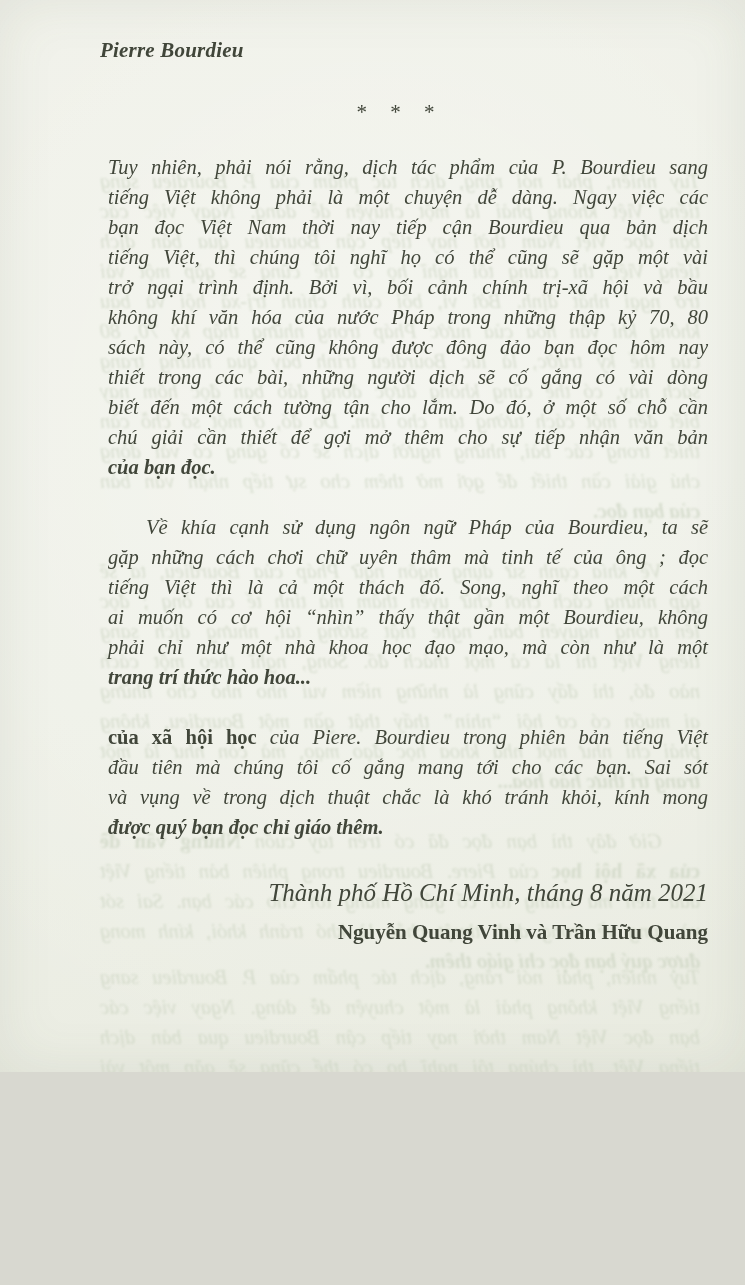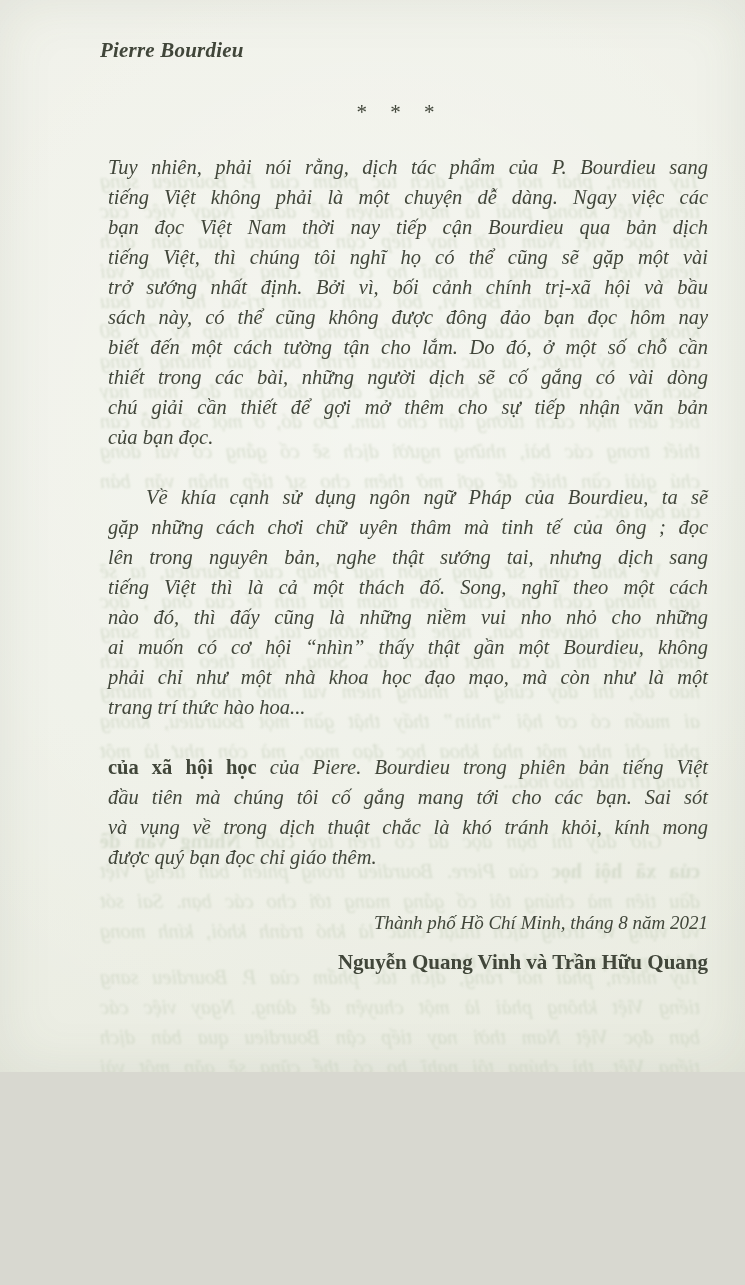--- a/index.html
+++ b/index.html
@@ -57,31 +57,31 @@
   }
   .para-gap { margin-top: 30px; }
   .line {
     height: 30px;
     white-space: nowrap;
     text-align: justify;
     text-align-last: justify;
     text-justify: inter-word;
     overflow: visible;
   }
-  .line.line-last { text-align-last: left; }
+  .line.line-last { text-align-last: left; font-weight: bold; }
   .line.line-indent { text-indent: 38px; }
   .bold { font-style: normal; font-weight: 700; }
   
   .signoff {
     margin-top: 36px;
     text-align: right;
   }
   .signoff .place-date {
     font-style: italic;
-    font-size: 19px;
+    font-size: 25px;
     line-height: 30px;
   }
   .signoff .names {
     margin-top: 9px;
     font-style: normal;
     font-weight: 700;
     font-size: 21px;
     line-height: 30px;
     text-align: right;
   }
@@ -166,33 +166,32 @@
 
   <div class="separator">* * *</div>
 
   <div class="text-column" id="text-column">
 
   <div class="para">
         <div class="line"><span>Tuy nhiên, phải nói rằng, dịch tác phẩm của P. Bourdieu sang</span></div>
         <div class="line"><span>tiếng Việt không phải là một chuyện dễ dàng. Ngay việc các</span></div>
         <div class="line"><span>bạn đọc Việt Nam thời nay tiếp cận Bourdieu qua bản dịch</span></div>
         <div class="line"><span>tiếng Việt, thì chúng tôi nghĩ họ có thể cũng sẽ gặp một vài</span></div>
-        <div class="line"><span>trở sướng nhất định. Bởi vì, bối cảnh chính trị-xã hội và bầu</span></div>
+        <div class="line"><span>trở ngại trình định. Bởi vì, bối cảnh chính trị-xã hội và bầu</span></div>
+        <div class="line"><span>không khí văn hóa của nước Pháp trong những thập kỷ 70, 80</span></div>
         <div class="line"><span>sách này, có thể cũng không được đông đảo bạn đọc hôm nay</span></div>
+        <div class="line"><span>thiết trong các bài, những người dịch sẽ cố gắng có vài dòng</span></div>
         <div class="line"><span>biết đến một cách tường tận cho lắm. Do đó, ở một số chỗ cần</span></div>
-        <div class="line"><span>thiết trong các bài, những người dịch sẽ cố gắng có vài dòng</span></div>
         <div class="line"><span>chú giải cần thiết để gợi mở thêm cho sự tiếp nhận văn bản</span></div>
         <div class="line line-last"><span>của bạn đọc.</span></div>
       </div>
       <div class="para para-gap">
         <div class="line line-indent"><span>Về khía cạnh sử dụng ngôn ngữ Pháp của Bourdieu, ta sẽ</span></div>
         <div class="line"><span>gặp những cách chơi chữ uyên thâm mà tinh tế của ông ; đọc</span></div>
-        <div class="line"><span>lên trong nguyên bản, nghe thật sướng tai, nhưng dịch sang</span></div>
         <div class="line"><span>tiếng Việt thì là cả một thách đố. Song, nghĩ theo một cách</span></div>
-        <div class="line"><span>nào đó, thì đấy cũng là những niềm vui nho nhỏ cho những</span></div>
         <div class="line"><span>ai muốn có cơ hội “nhìn” thấy thật gần một Bourdieu, không</span></div>
         <div class="line"><span>phải chỉ như một nhà khoa học đạo mạo, mà còn như là một</span></div>
         <div class="line line-last"><span>trang trí thức hào hoa...</span></div>
       </div>
       <div class="para para-gap">
         <div class="line"><span class="bold">của xã hội học</span><span> của Piere. Bourdieu trong phiên bản tiếng Việt</span></div>
         <div class="line"><span>đầu tiên mà chúng tôi cố gắng mang tới cho các bạn. Sai sót</span></div>
         <div class="line"><span>và vụng về trong dịch thuật chắc là khó tránh khỏi, kính mong</span></div>
         <div class="line line-last"><span>được quý bạn đọc chỉ giáo thêm.</span></div>
       </div>

